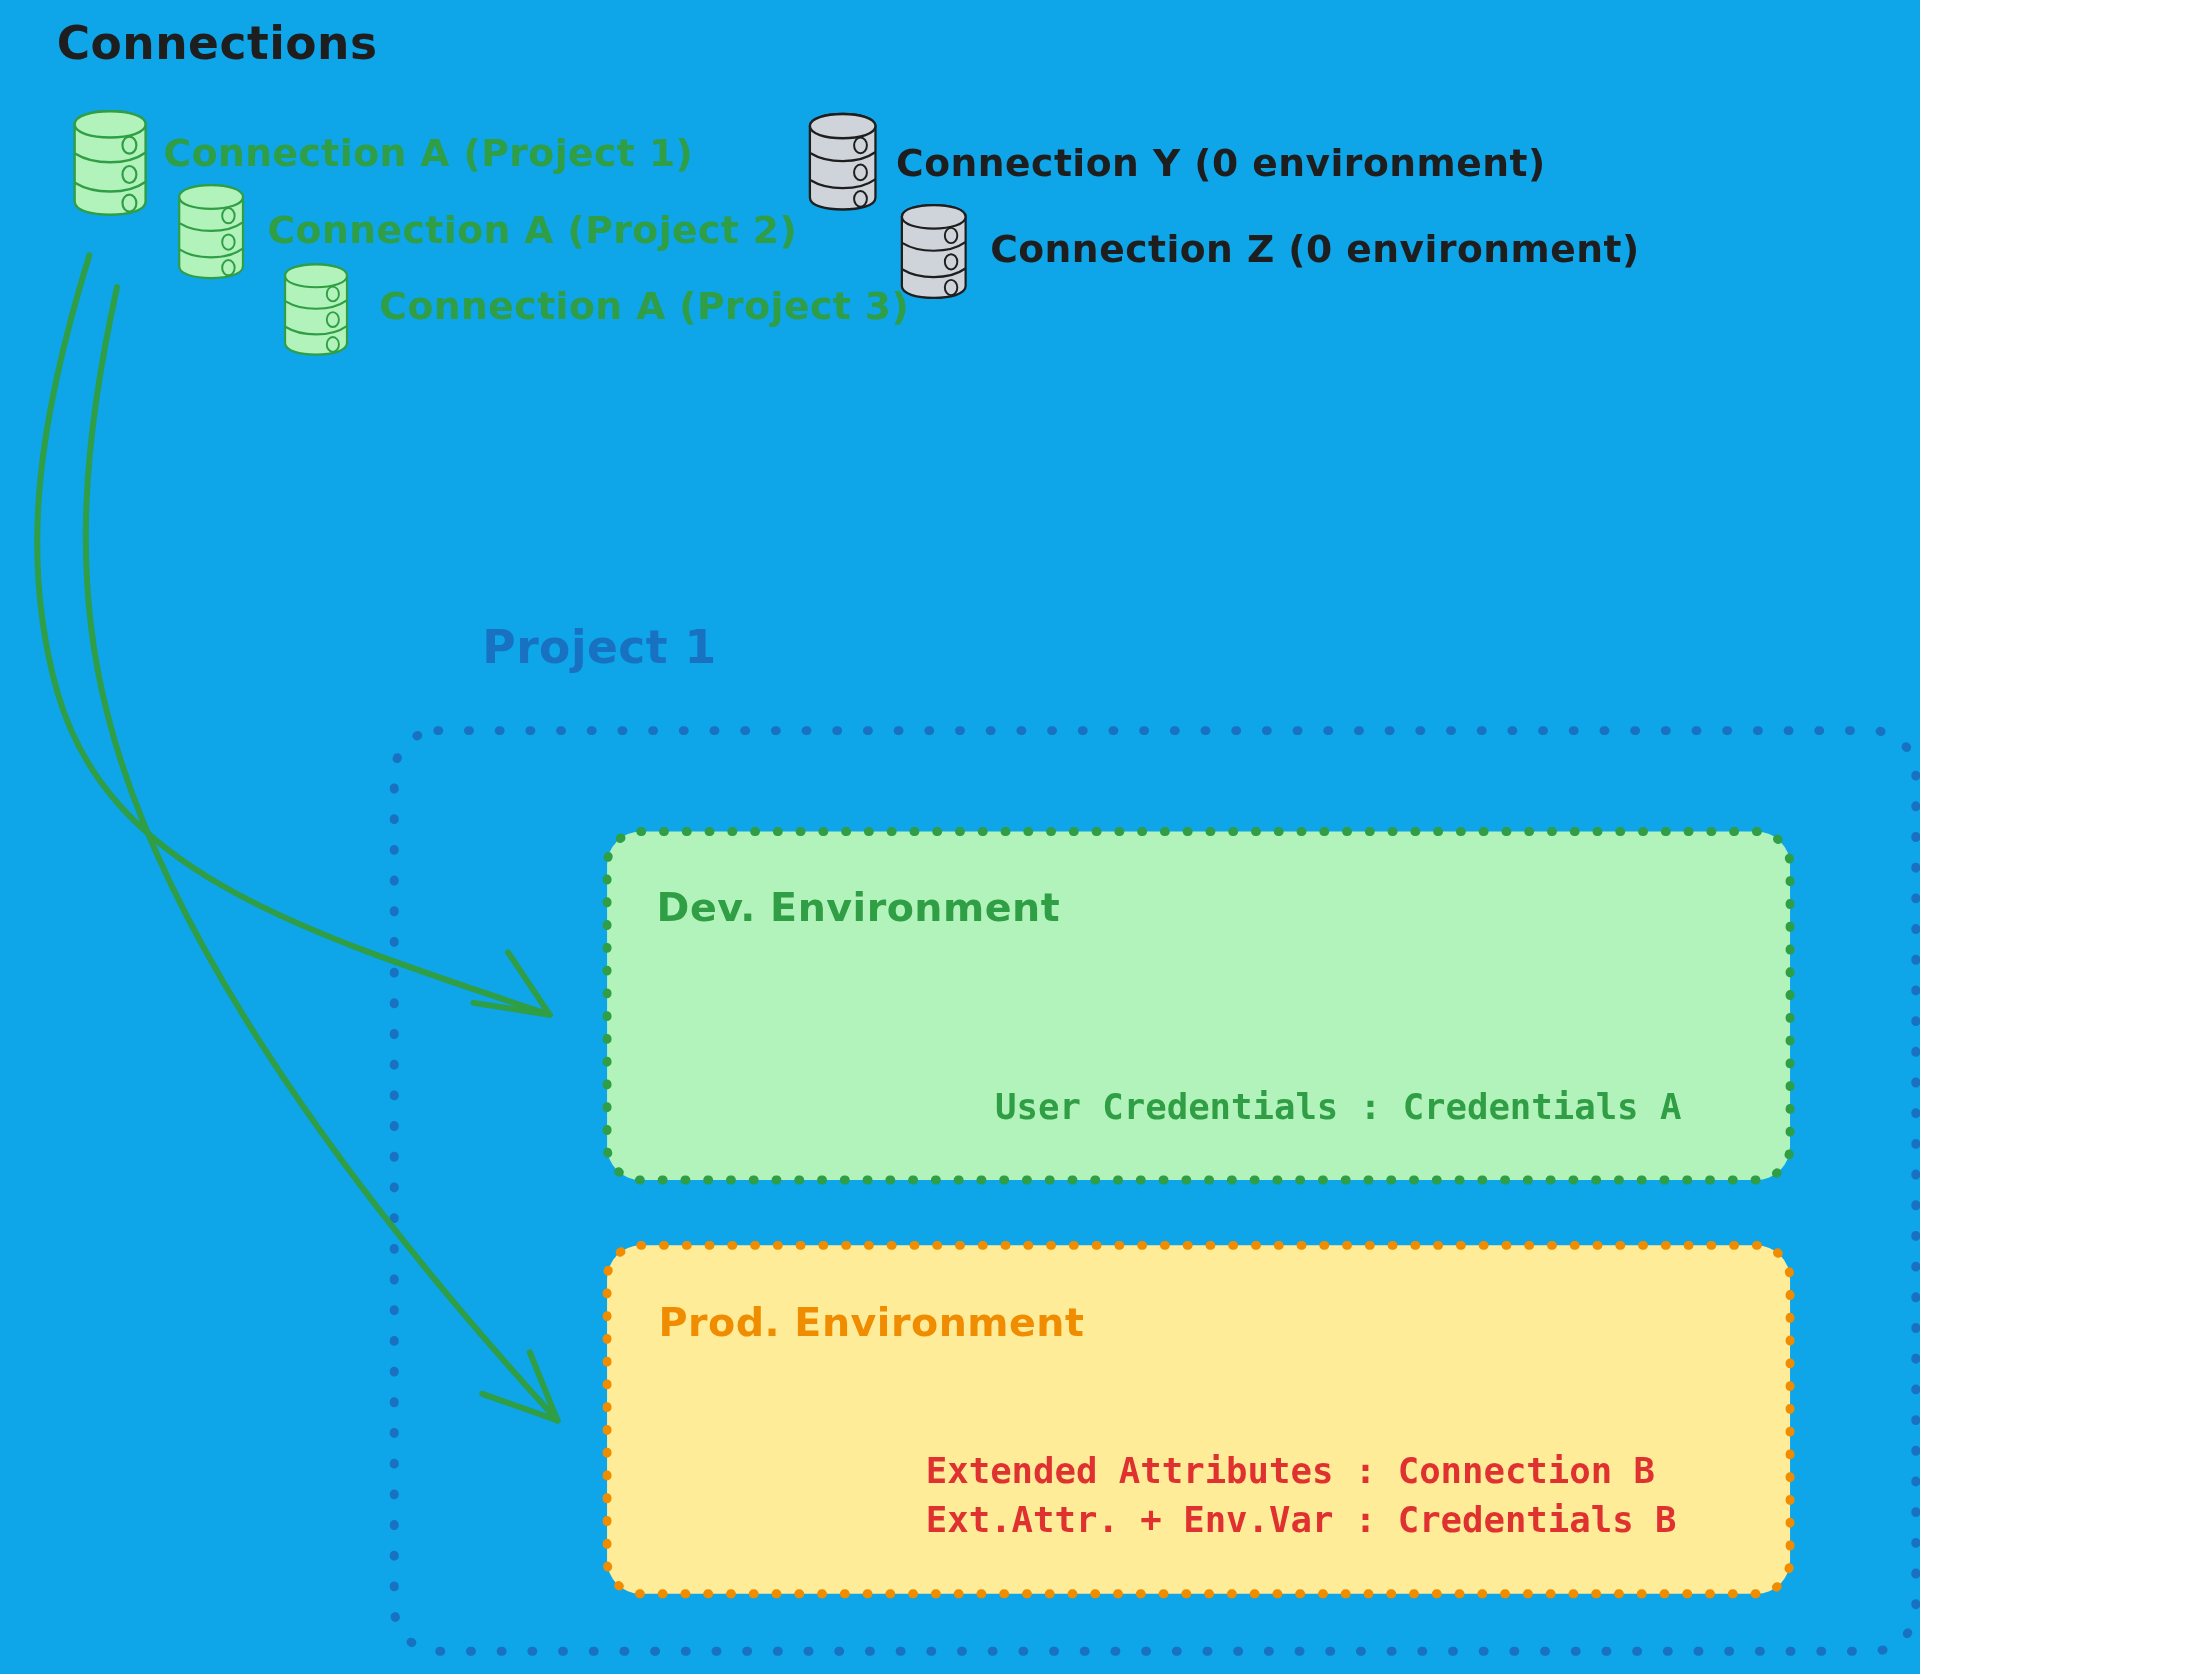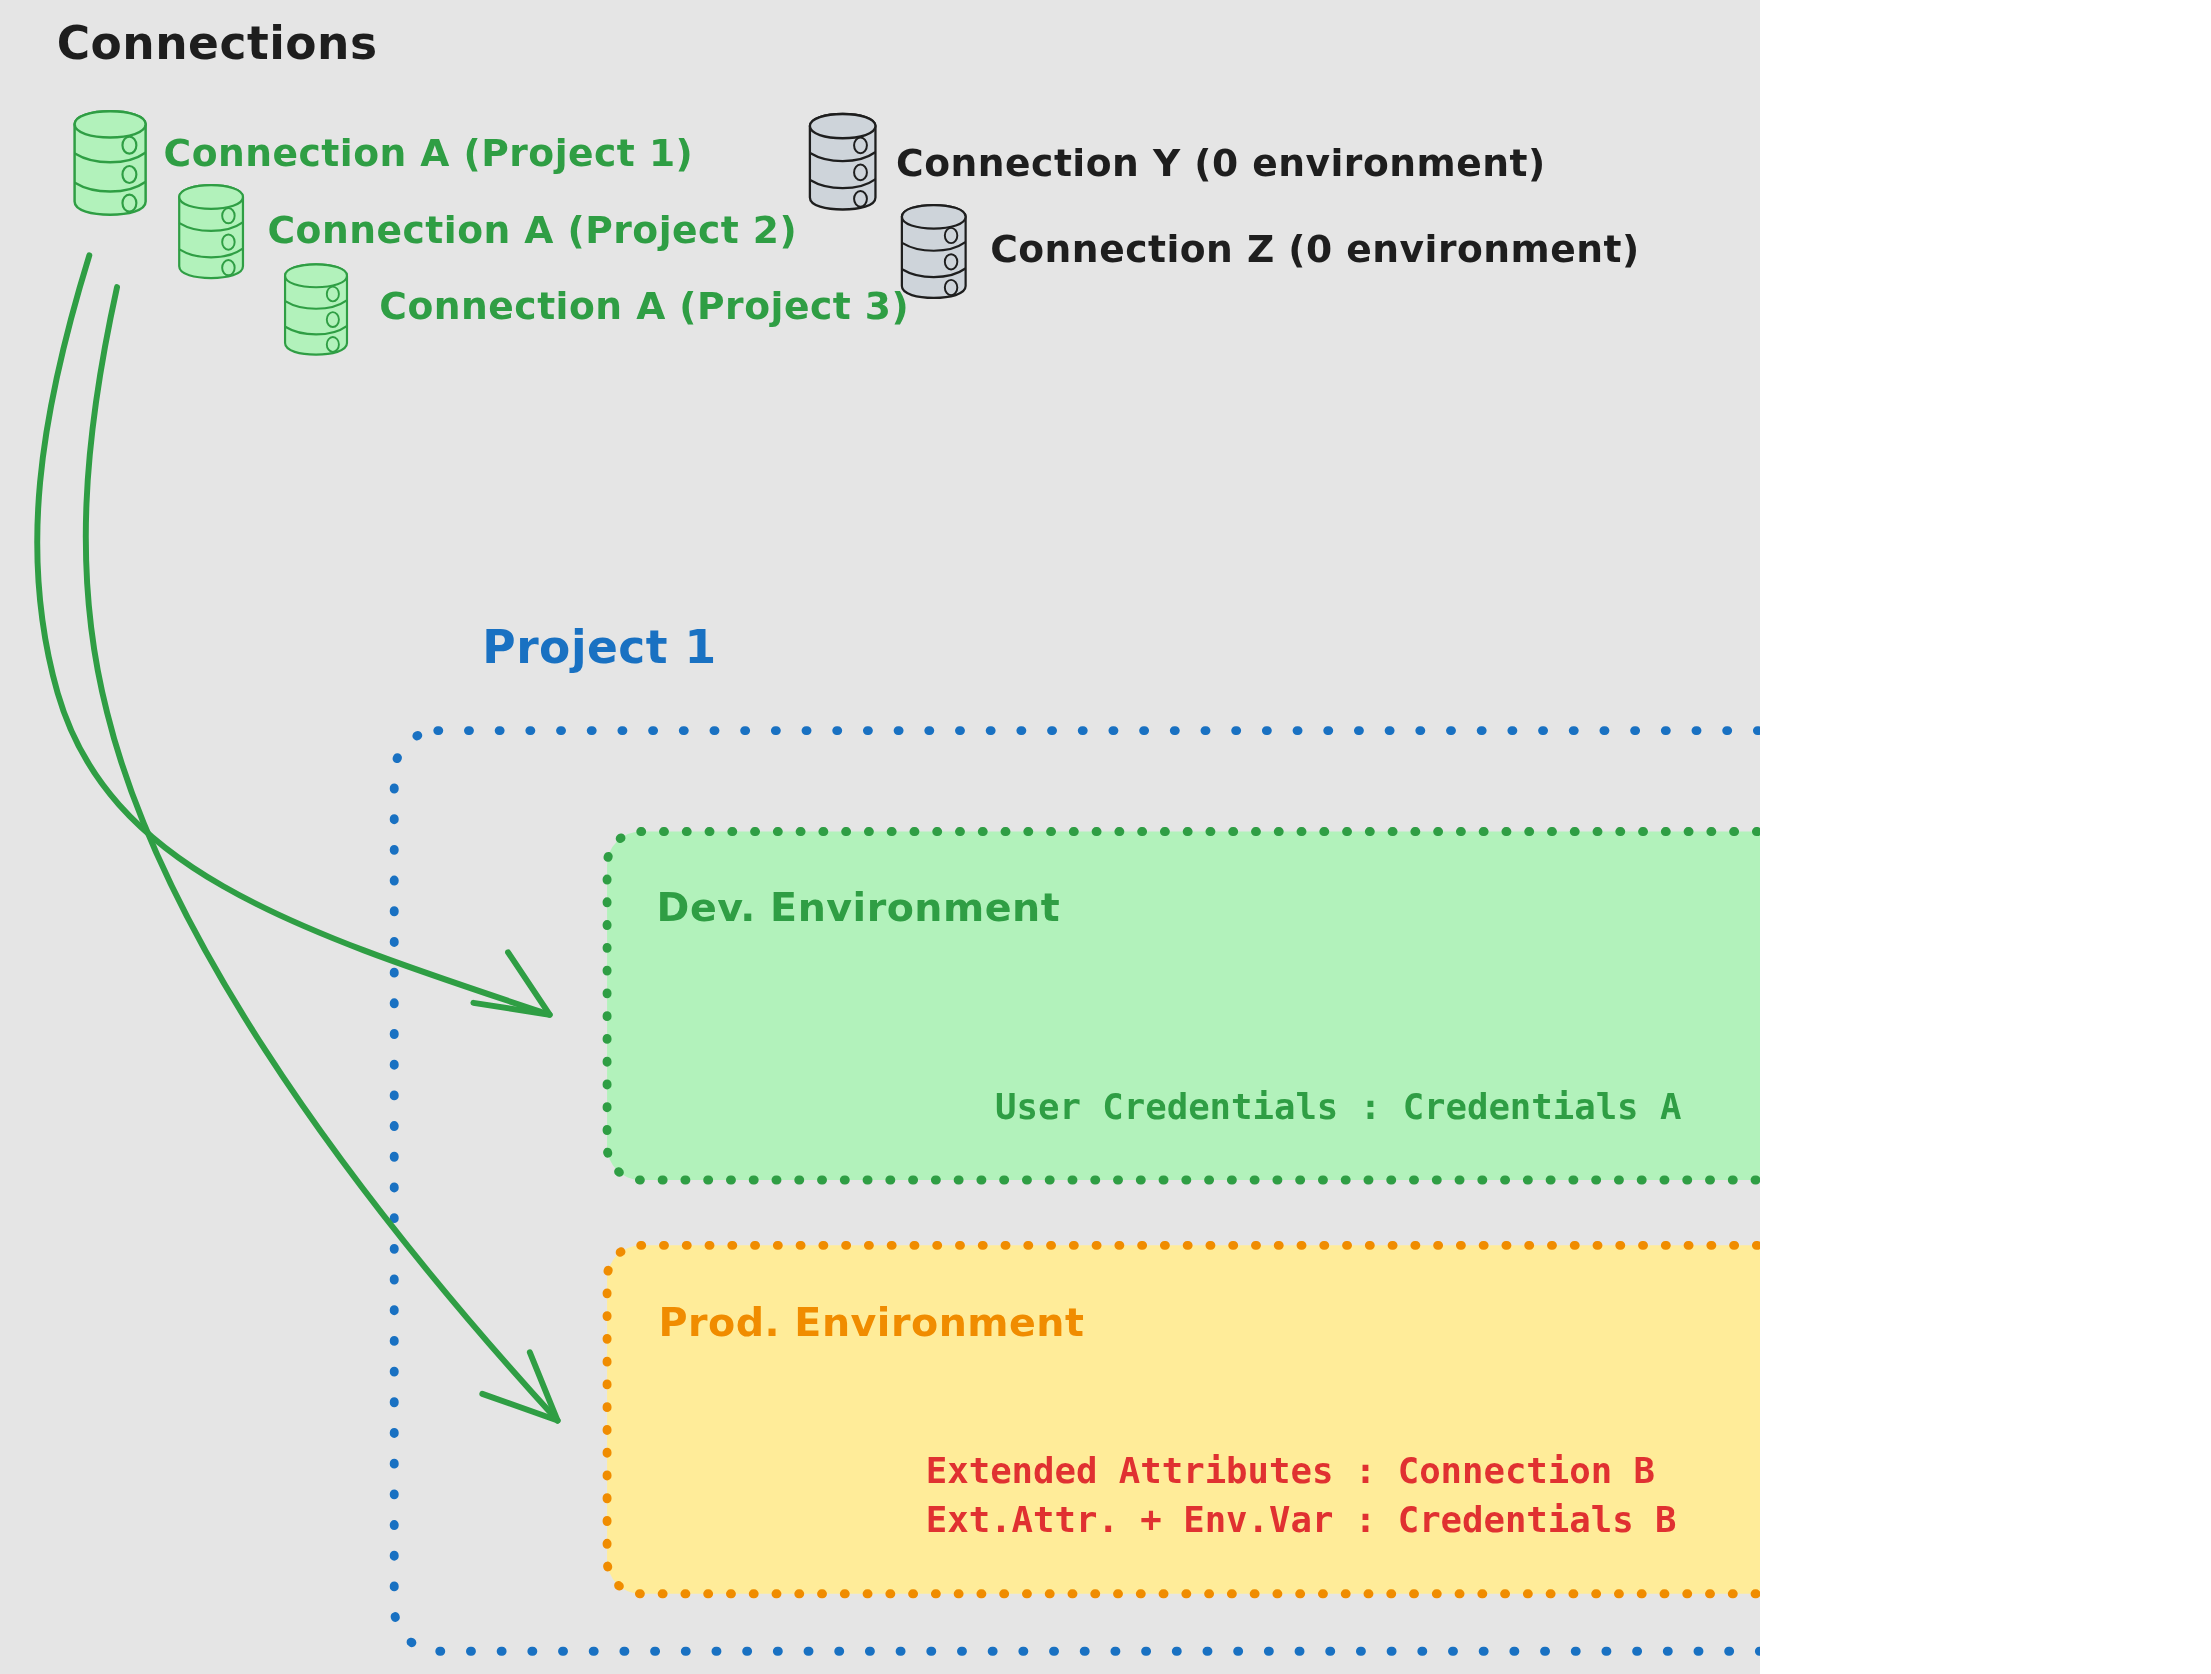--- a/index.html
+++ b/index.html
@@ -5,23 +5,23 @@
   html, body {
     margin: 0;
     padding: 0;
     background: #ffffff;
   }
   body {
     font-family: "DejaVu Sans", sans-serif;
   }
   #canvas-wrap {
     position: relative;
-    width: 1760px;
+    width: 1920px;
     height: 1674px;
-    background: #e5e5e5;
+    background: #0ea5e9;
     overflow: hidden;
   }
   svg#diagram {
     position: absolute;
     top: 0; left: 0;
     width: 2212px;
     height: 1674px;
   }
   .hand-text {
     font-family: "DejaVu Sans", sans-serif;

